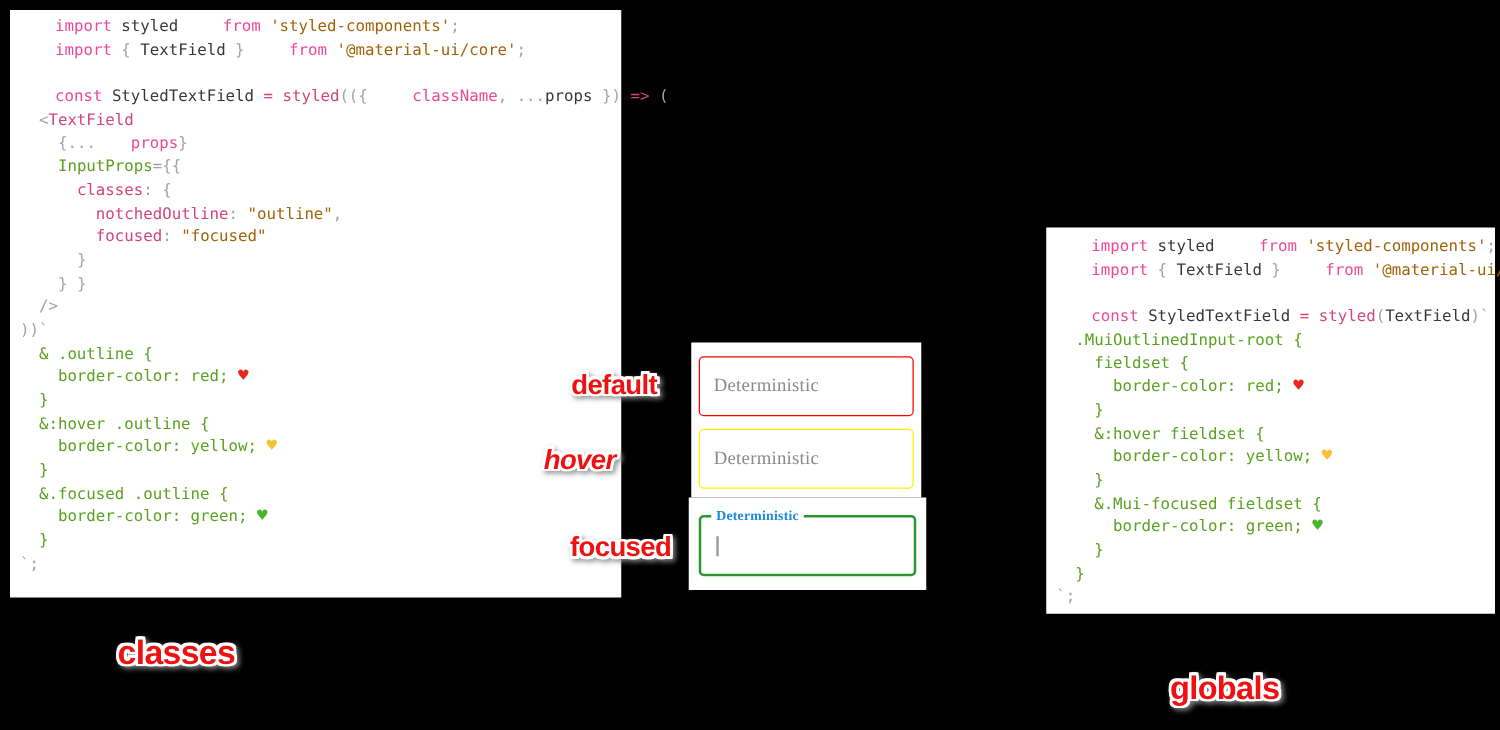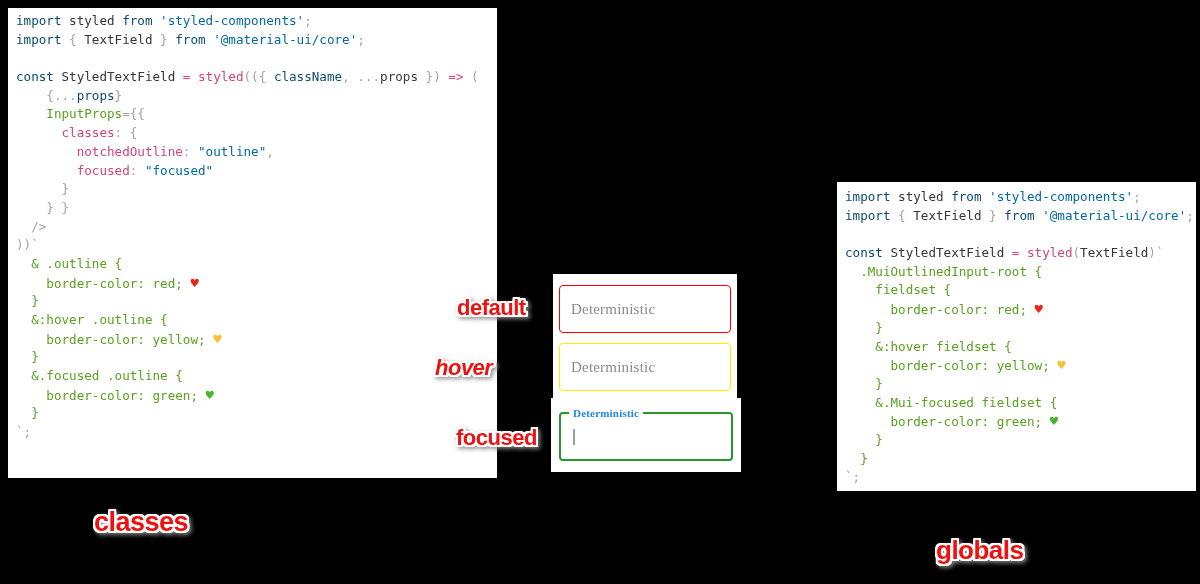--- a/index.html
+++ b/index.html
@@ -9,23 +9,23 @@
 
   
   .code-block {
     position:absolute; background:#fff;
     font-family:"DejaVu Sans Mono", monospace;
     font-size:12.6px; color:#363636;
   }
   .code-left  { left:8px;   top:8px;   width:489px; height:470px; padding:4px 0 0 8px; }
   .code-right { left:837px; top:182px; width:359px; height:309px; padding:6px 0 0 8px; }
   .code-line { white-space:pre; line-height:18.7px; height:18.7px; }
-  .tk-kw   { color:#0c4a6e; }
+  .tk-kw   { color:#ec4899;margin-left:28px; }
   .tk-pl   { color:#363636; }
-  .tk-str  { color:#0369a1; }
+  .tk-str  { color:#a16207; }
   .tk-grn  { color:#5aa11f; }
   .tk-pink { color:#d2447c; }
   .tk-gray { color:#a3a3a3; }
   .tk-hr, .tk-hy, .tk-hg { font-size:14px; }
   .tk-hr { color:#e8251f; }
   .tk-hy { color:#f6c232; }
   .tk-hg { color:#48b52e; }
 
   
   .panel { position:absolute; background:#fff; }
@@ -70,20 +70,21 @@
 </head>
 <body>
 
 <div>
 
   <div class="code-block code-left">
       <div class="code-line"><span class="tk-kw">import</span><span class="tk-pl"> styled </span><span class="tk-kw">from</span><span class="tk-pl"> </span><span class="tk-str">'styled-components'</span><span class="tk-gray">;</span></div>
       <div class="code-line"><span class="tk-kw">import</span><span class="tk-gray"> { </span><span class="tk-pl">TextField</span><span class="tk-gray"> } </span><span class="tk-kw">from</span><span class="tk-pl"> </span><span class="tk-str">'@material-ui/core'</span><span class="tk-gray">;</span></div>
       <div class="code-line">&nbsp;</div>
       <div class="code-line"><span class="tk-kw">const</span><span class="tk-pl"> StyledTextField </span><span class="tk-pink">=</span><span class="tk-pl"> </span><span class="tk-pink">styled</span><span class="tk-gray">((</span><span class="tk-gray">{</span><span class="tk-pl"> </span><span class="tk-kw">className</span><span class="tk-gray">,</span><span class="tk-pl"> </span><span class="tk-gray">...</span><span class="tk-pl">props</span><span class="tk-pl"> </span><span class="tk-gray">})</span><span class="tk-pl"> </span><span class="tk-pink">=&gt;</span><span class="tk-pl"> </span><span class="tk-gray">(</span></div>
+      <div class="code-line"><span class="tk-gray">  &lt;</span><span class="tk-pink">TextField</span></div>
       <div class="code-line"><span class="tk-pl">    </span><span class="tk-gray">{</span><span class="tk-gray">...</span><span class="tk-kw">props</span><span class="tk-gray">}</span></div>
       <div class="code-line"><span class="tk-pl">    </span><span class="tk-grn">InputProps</span><span class="tk-gray">={{</span></div>
       <div class="code-line"><span class="tk-pl">      </span><span class="tk-pink">classes</span><span class="tk-gray">:</span><span class="tk-pl"> </span><span class="tk-gray">{</span></div>
       <div class="code-line"><span class="tk-pl">        </span><span class="tk-pink">notchedOutline</span><span class="tk-gray">:</span><span class="tk-pl"> </span><span class="tk-str">"outline"</span><span class="tk-gray">,</span></div>
       <div class="code-line"><span class="tk-pl">        </span><span class="tk-pink">focused</span><span class="tk-gray">:</span><span class="tk-pl"> </span><span class="tk-str">"focused"</span></div>
       <div class="code-line"><span class="tk-pl">      </span><span class="tk-gray">}</span></div>
       <div class="code-line"><span class="tk-pl">    </span><span class="tk-gray">} }</span></div>
       <div class="code-line"><span class="tk-pl">  </span><span class="tk-gray">/&gt;</span></div>
       <div class="code-line"><span class="tk-gray">))`</span></div>
       <div class="code-line"><span class="tk-grn">  &amp; .outline {</span></div>

